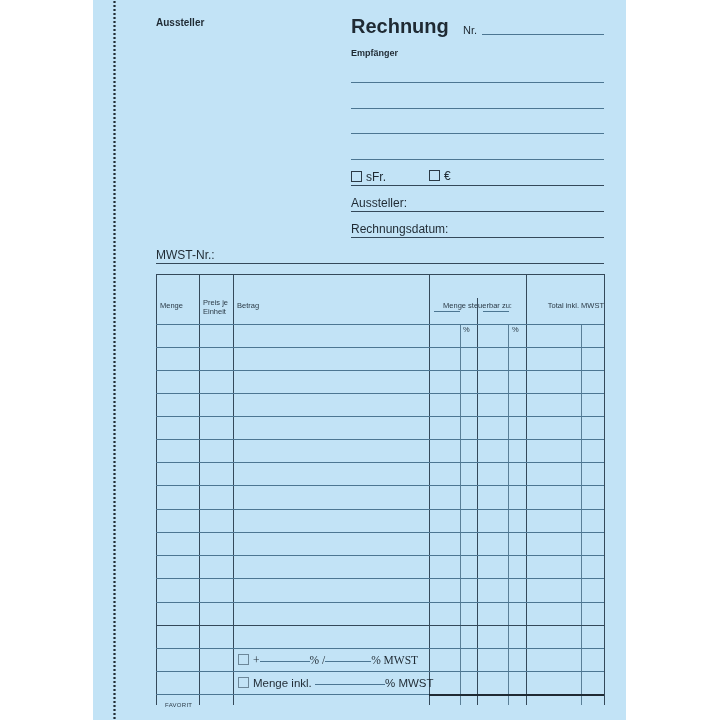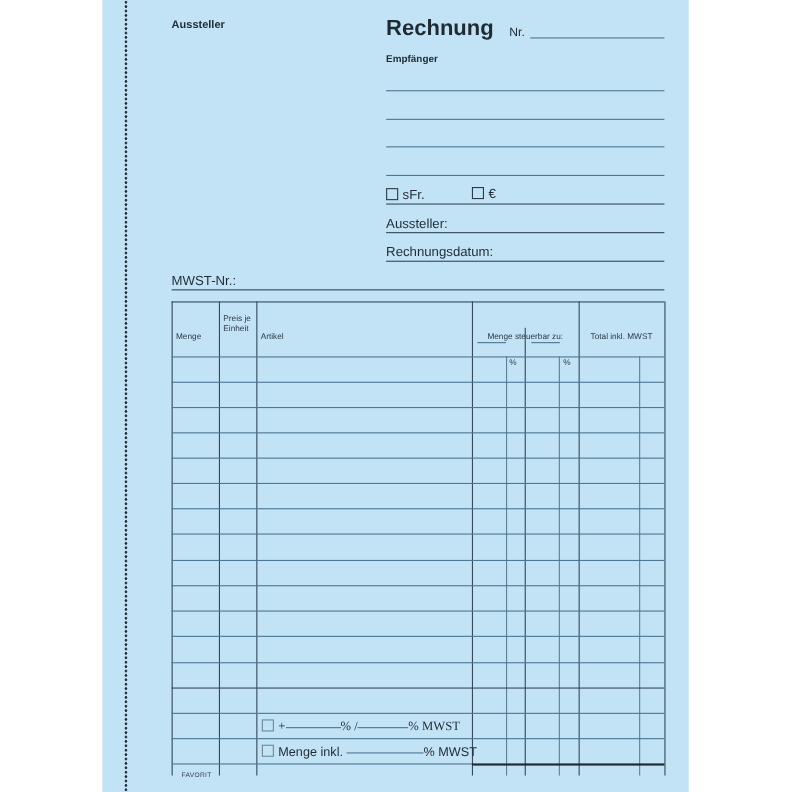--- a/index.html
+++ b/index.html
@@ -68,27 +68,27 @@
 <div class="hline dark" style="left:351px; top:237px; width:253px;"></div>
 
 <div class="lbl" style="left:156px; top:248px; font-size:12px;">MWST-Nr.:</div>
 <div class="hline dark" style="left:156px; top:263px; width:448px;"></div>
 
 <div id="table">
 
   <div class="hline dark" style="left:156px; top:274px; width:448px;"></div>
 
   <div class="lbl small" style="left:160px; top:281px;">Menge</div>
-  <div class="lbl small" style="left:203px; top:265px; line-height:9px;">
+  <div class="lbl small" style="left:203px; top:278px; line-height:9px;">
     <div>Preis je</div>
     <div>Einheit</div>
   </div>
-  <div class="lbl small" style="left:237px; top:281px;">Artikel</div>
+  <div class="lbl small" style="left:237px; top:281px;">Betrag</div>
   <div class="lbl small" style="left:429px; width:97px; top:281px; text-align:center;">Menge steuerbar zu:</div>
-  <div class="lbl small" style="left:526px; width:78px; top:281px; text-align:center;">Total inkl. MWST</div>
+  <div class="lbl small" style="left:526px; width:78px; top:281px; text-align:right;">Total inkl. MWST</div>
 
   <div class="hline" style="left:434px; top:311px; width:26px;"></div>
   <div class="lbl small" style="left:463px; top:305px;">%</div>
   <div class="hline" style="left:483px; top:311px; width:26px;"></div>
   <div class="lbl small" style="left:512px; top:305px;">%</div>
 
   <div class="vline" style="left:477px; top:298px; height:26px;"></div>
 
   <div class="vline" style="left:156px; top:274px; height:431px;"></div>
   <div class="vline" style="left:199px; top:274px; height:431px;"></div>

